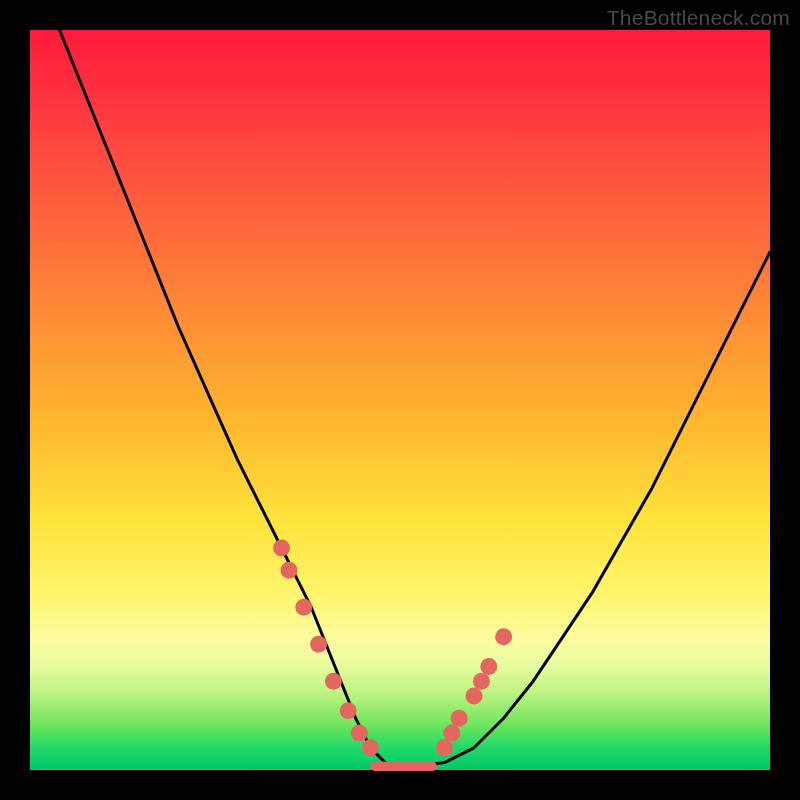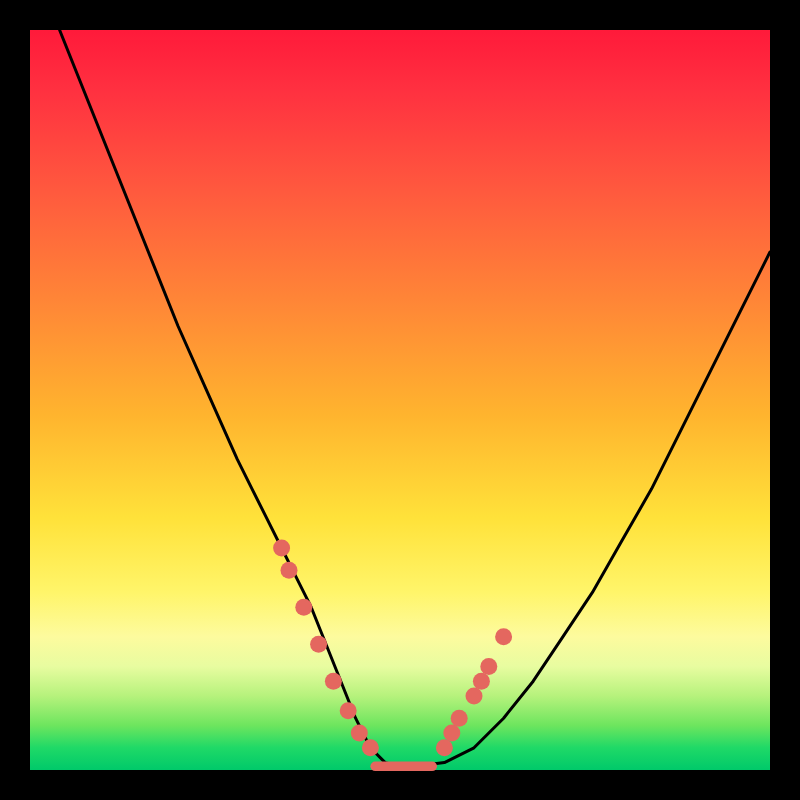--- a/index.html
+++ b/index.html
@@ -58,20 +58,21 @@
     font-weight: 500;
     letter-spacing: 0.2px;
     user-select: none;
   }
 </style>
 </head>
 <body>
 
 <div class="frame">
 
+  <div class="watermark">TheBottleneck.com</div>
 
   <div class="plot">
     <svg viewBox="0 0 740 740">
       <g>
         <path id="curve-path" fill="none" stroke="#000000" stroke-width="3" stroke-linecap="round" stroke-linejoin="round" d="M29.6 0.0 L59.2 74.0 L88.8 148.0 L118.4 222.0 L148.0 296.0 L177.6 362.6 L207.2 429.2 L222.0 458.8 L236.8 488.4 L251.6 518.0 L266.4 547.6 L281.2 577.2 L296.0 614.2 L310.8 651.2 L325.6 688.2 L340.4 717.8 L355.2 732.6 L370.0 736.3 L384.8 736.3 L414.4 732.6 L444.0 717.8 L473.6 688.2 L503.2 651.2 L532.8 606.8 L562.4 562.4 L592.0 510.6 L621.6 458.8 L651.2 399.6 L680.8 340.4 L710.4 281.2 L740.0 222.0"></path>
       </g>
       <g id="bottom-band-layer">
           <rect x="340.4" y="731.5" width="66.6" height="9.6" rx="4.8" fill="#e4675f"></rect>
         </g>
       <g id="markers-layer">

